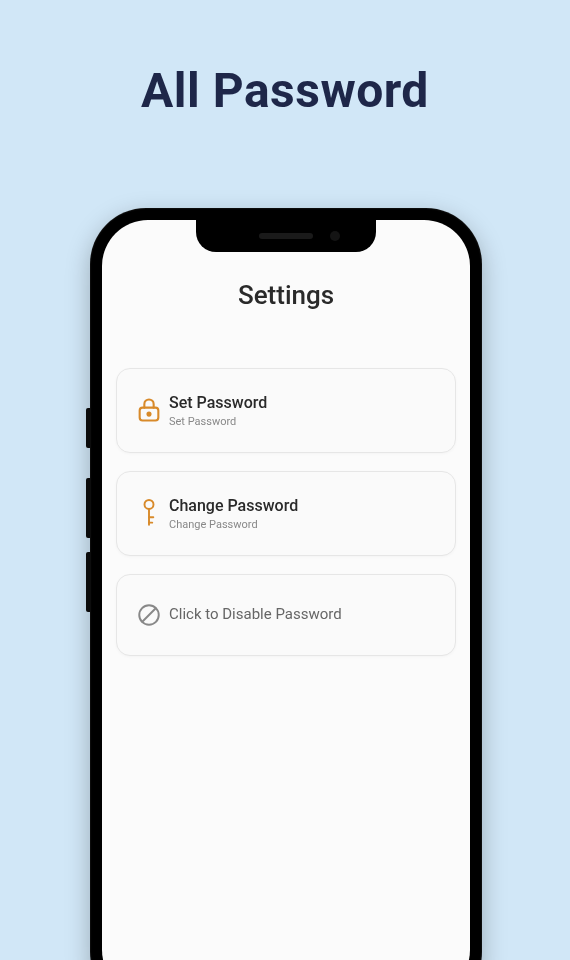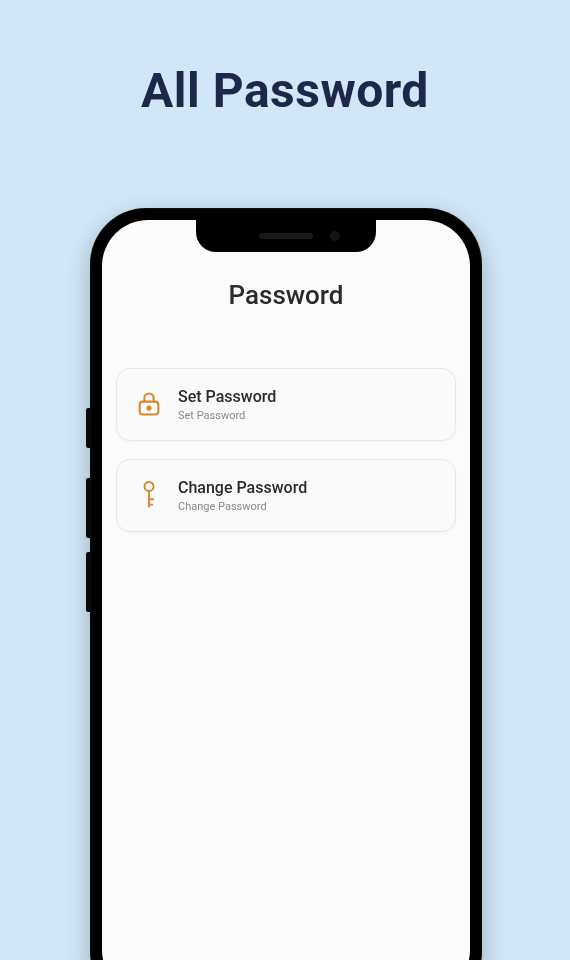--- a/index.html
+++ b/index.html
@@ -90,24 +90,24 @@
       text-align: center;
       font-size: 26px;
       font-weight: 500;
       color: #2a2a2a;
       margin-bottom: 58px;
     }
     .setting-card {
       background: #fafafa;
       border: 1px solid #e6e6e6;
       border-radius: 14px;
-      padding: 18px 16px;
+      padding: 24px 16px;
       display: flex;
       align-items: center;
-      gap: 13px;
+      gap: 4px;
       margin-bottom: 18px;
       box-shadow: 0 1px 3px rgba(0,0,0,0.03);
       cursor: pointer;
     }
     .card-icon {
       width: 32px;
       height: 32px;
       display: flex;
       align-items: center;
       justify-content: center;
@@ -143,21 +143,21 @@
     <div class="btn-bar b1"></div>
     <div class="btn-bar b2"></div>
     <div class="btn-bar b3"></div>
   </div>
   <div class="phone-screen">
     <div class="notch">
       <div class="speaker"></div>
       <div class="camera-dot"></div>
     </div>
     <div class="app-content">
-      <div class="app-title">Password</div>
+      <div class="app-title">Settings</div>
 
       <div class="setting-card">
         <span class="card-icon">
           <svg width="28" height="28" viewBox="0 0 24 24" fill="none" stroke="#d88a2a" stroke-width="1.8" stroke-linecap="round" stroke-linejoin="round">
             <rect x="4" y="10" width="16" height="11" rx="2.5" ry="2.5"></rect>
             <path d="M8 10V7a4 4 0 0 1 8 0v3"></path>
             <circle cx="12" cy="15.5" r="1.3" fill="#d88a2a"></circle>
           </svg>
         </span>
         <div class="card-text">
@@ -174,16 +174,27 @@
             <line x1="12" y1="18" x2="16" y2="18"></line>
             <line x1="12" y1="23" x2="15" y2="23"></line>
           </svg>
         </span>
         <div class="card-text">
           <div class="card-title">Change Password</div>
           <div class="card-subtitle">Change Password</div>
         </div>
       </div>
 
+      <div class="setting-card">
+        <span class="card-icon">
+          <svg width="26" height="26" viewBox="0 0 24 24" fill="none" stroke="#888" stroke-width="1.8" stroke-linecap="round" stroke-linejoin="round">
+            <circle cx="12" cy="12" r="9"></circle>
+            <line x1="5.8" y1="18.2" x2="18.2" y2="5.8"></line>
+          </svg>
+        </span>
+        <div class="card-text">
+          <div class="card-title single">Click to Disable Password</div>
+        </div>
+      </div>
 
     </div>
   </div>
 </div>
 
 </body></html>

